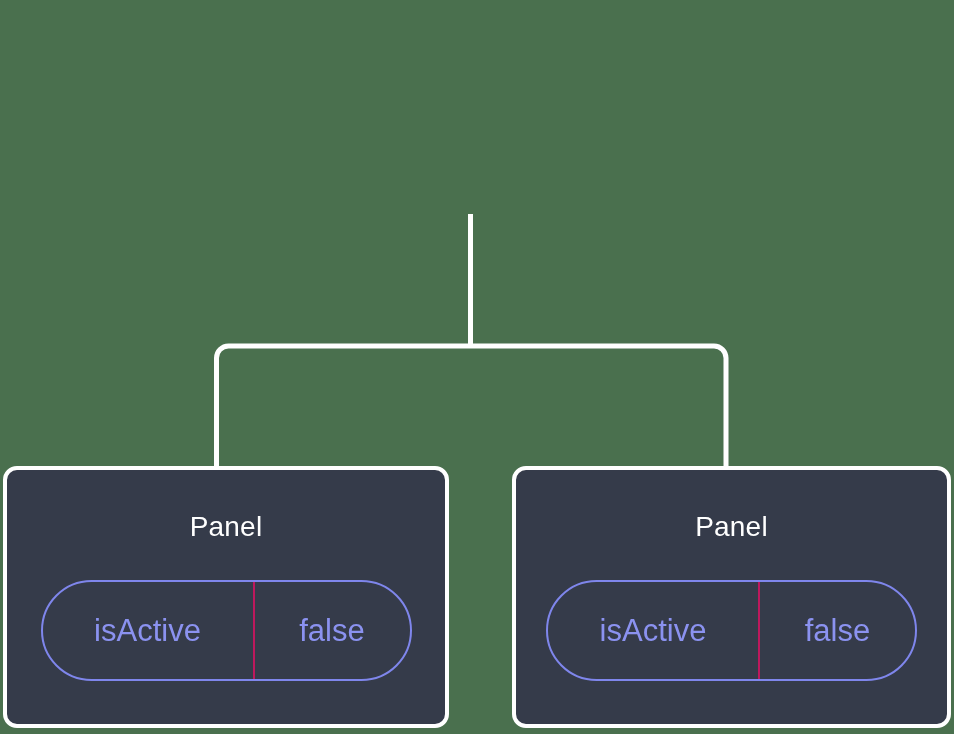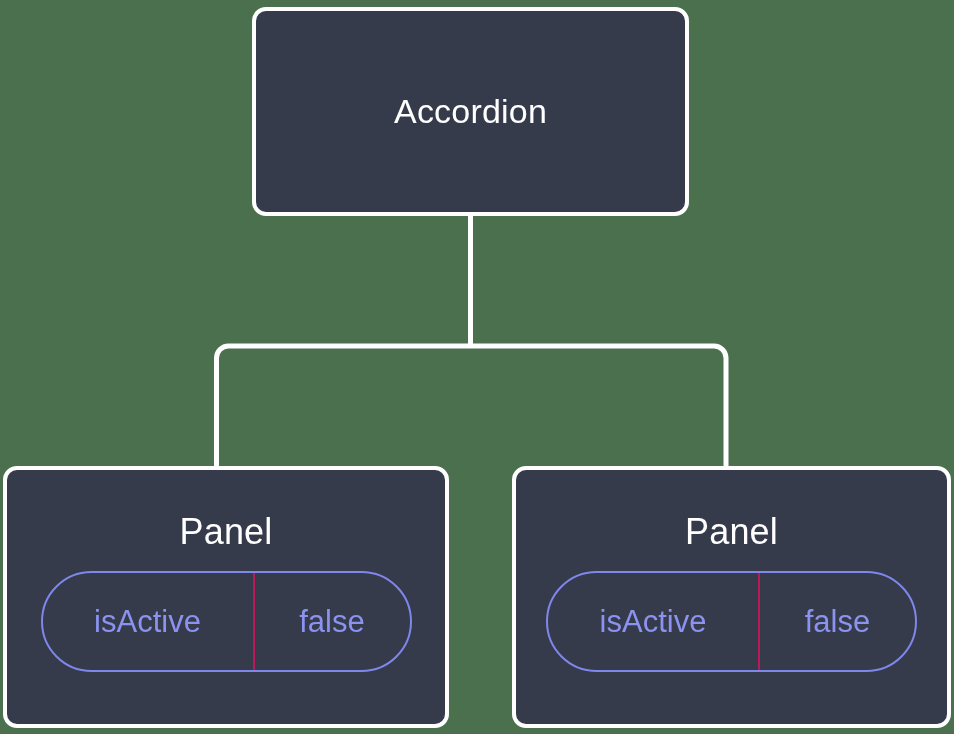--- a/index.html
+++ b/index.html
@@ -64,28 +64,28 @@
   .node-child {
     top: 466px;
     height: 262px;
     padding-top: 42px;
   }
 
   .node-child.left  { left: 3px;   width: 446px; }
   .node-child.right { left: 512px; width: 439px; }
 
   .node-child .node-title {
-    font-size: 36px;
+    font-size: 28px;
   }
 
   
   .pill {
     position: relative;
     box-sizing: border-box;
-    margin-top: 19px;
+    margin-top: 37px;
     height: 101px;
     border: 2px solid #7f86ec;
     border-radius: 52px;
     display: flex;
     align-items: stretch;
     background: transparent;
   }
   .node-child.left  .pill { width: 371px; }
   .node-child.right .pill { width: 371px; }
 
@@ -109,23 +109,20 @@
 
 <div id="diagram">
 
   <svg class="connectors" viewBox="0 0 954 734" width="954" height="734" fill="none" aria-hidden="true">
 
     <path d="M 470.5 214 L 470.5 347" stroke="#ffffff" stroke-width="5"></path>
 
     <path d="M 216.5 470 L 216.5 358 A 12 12 0 0 1 228.5 346 L 714 346 A 12 12 0 0 1 726 358 L 726 470" stroke="#ffffff" stroke-width="5" stroke-linecap="butt"></path>
   </svg>
 
-  <div class="node node-root">
-    <div class="node-title">Accordion</div>
-  </div>
 
   <div class="node node-child left">
     <div class="node-title">Panel</div>
     <div class="pill">
       <div class="pill-cell pill-key">isActive</div>
       <div class="pill-cell pill-value">false</div>
     </div>
   </div>
 
   <div class="node node-child right">

